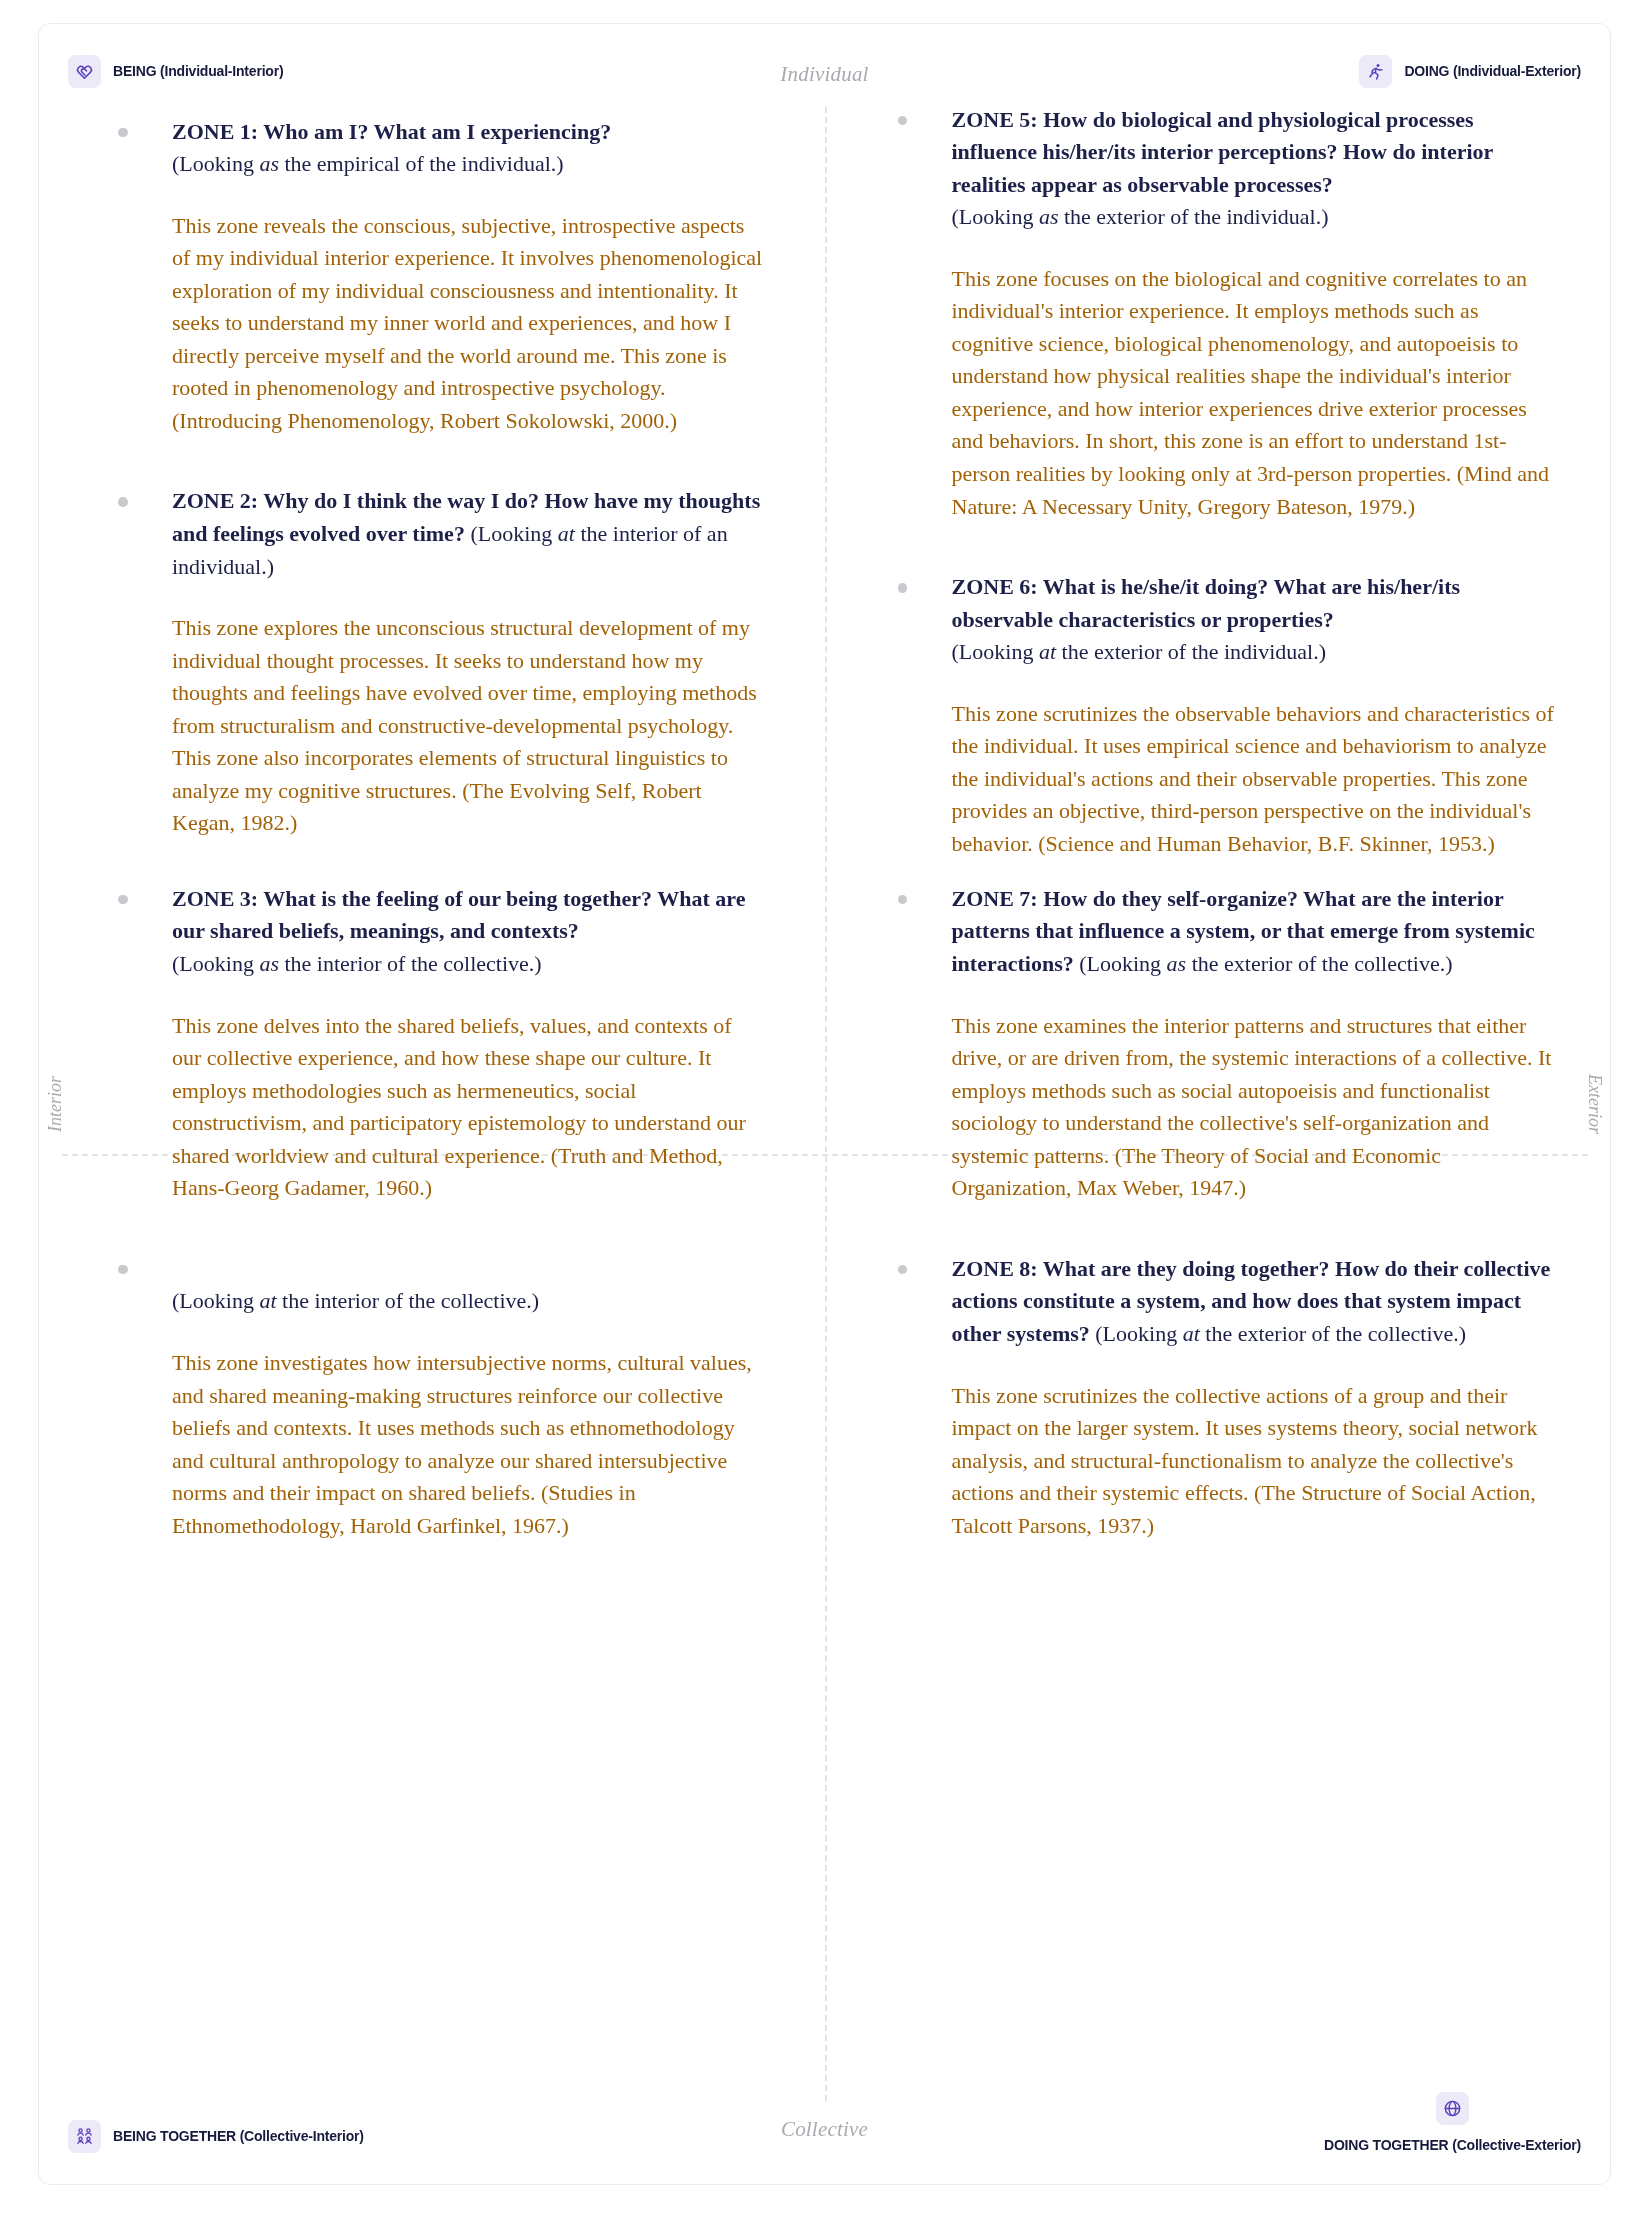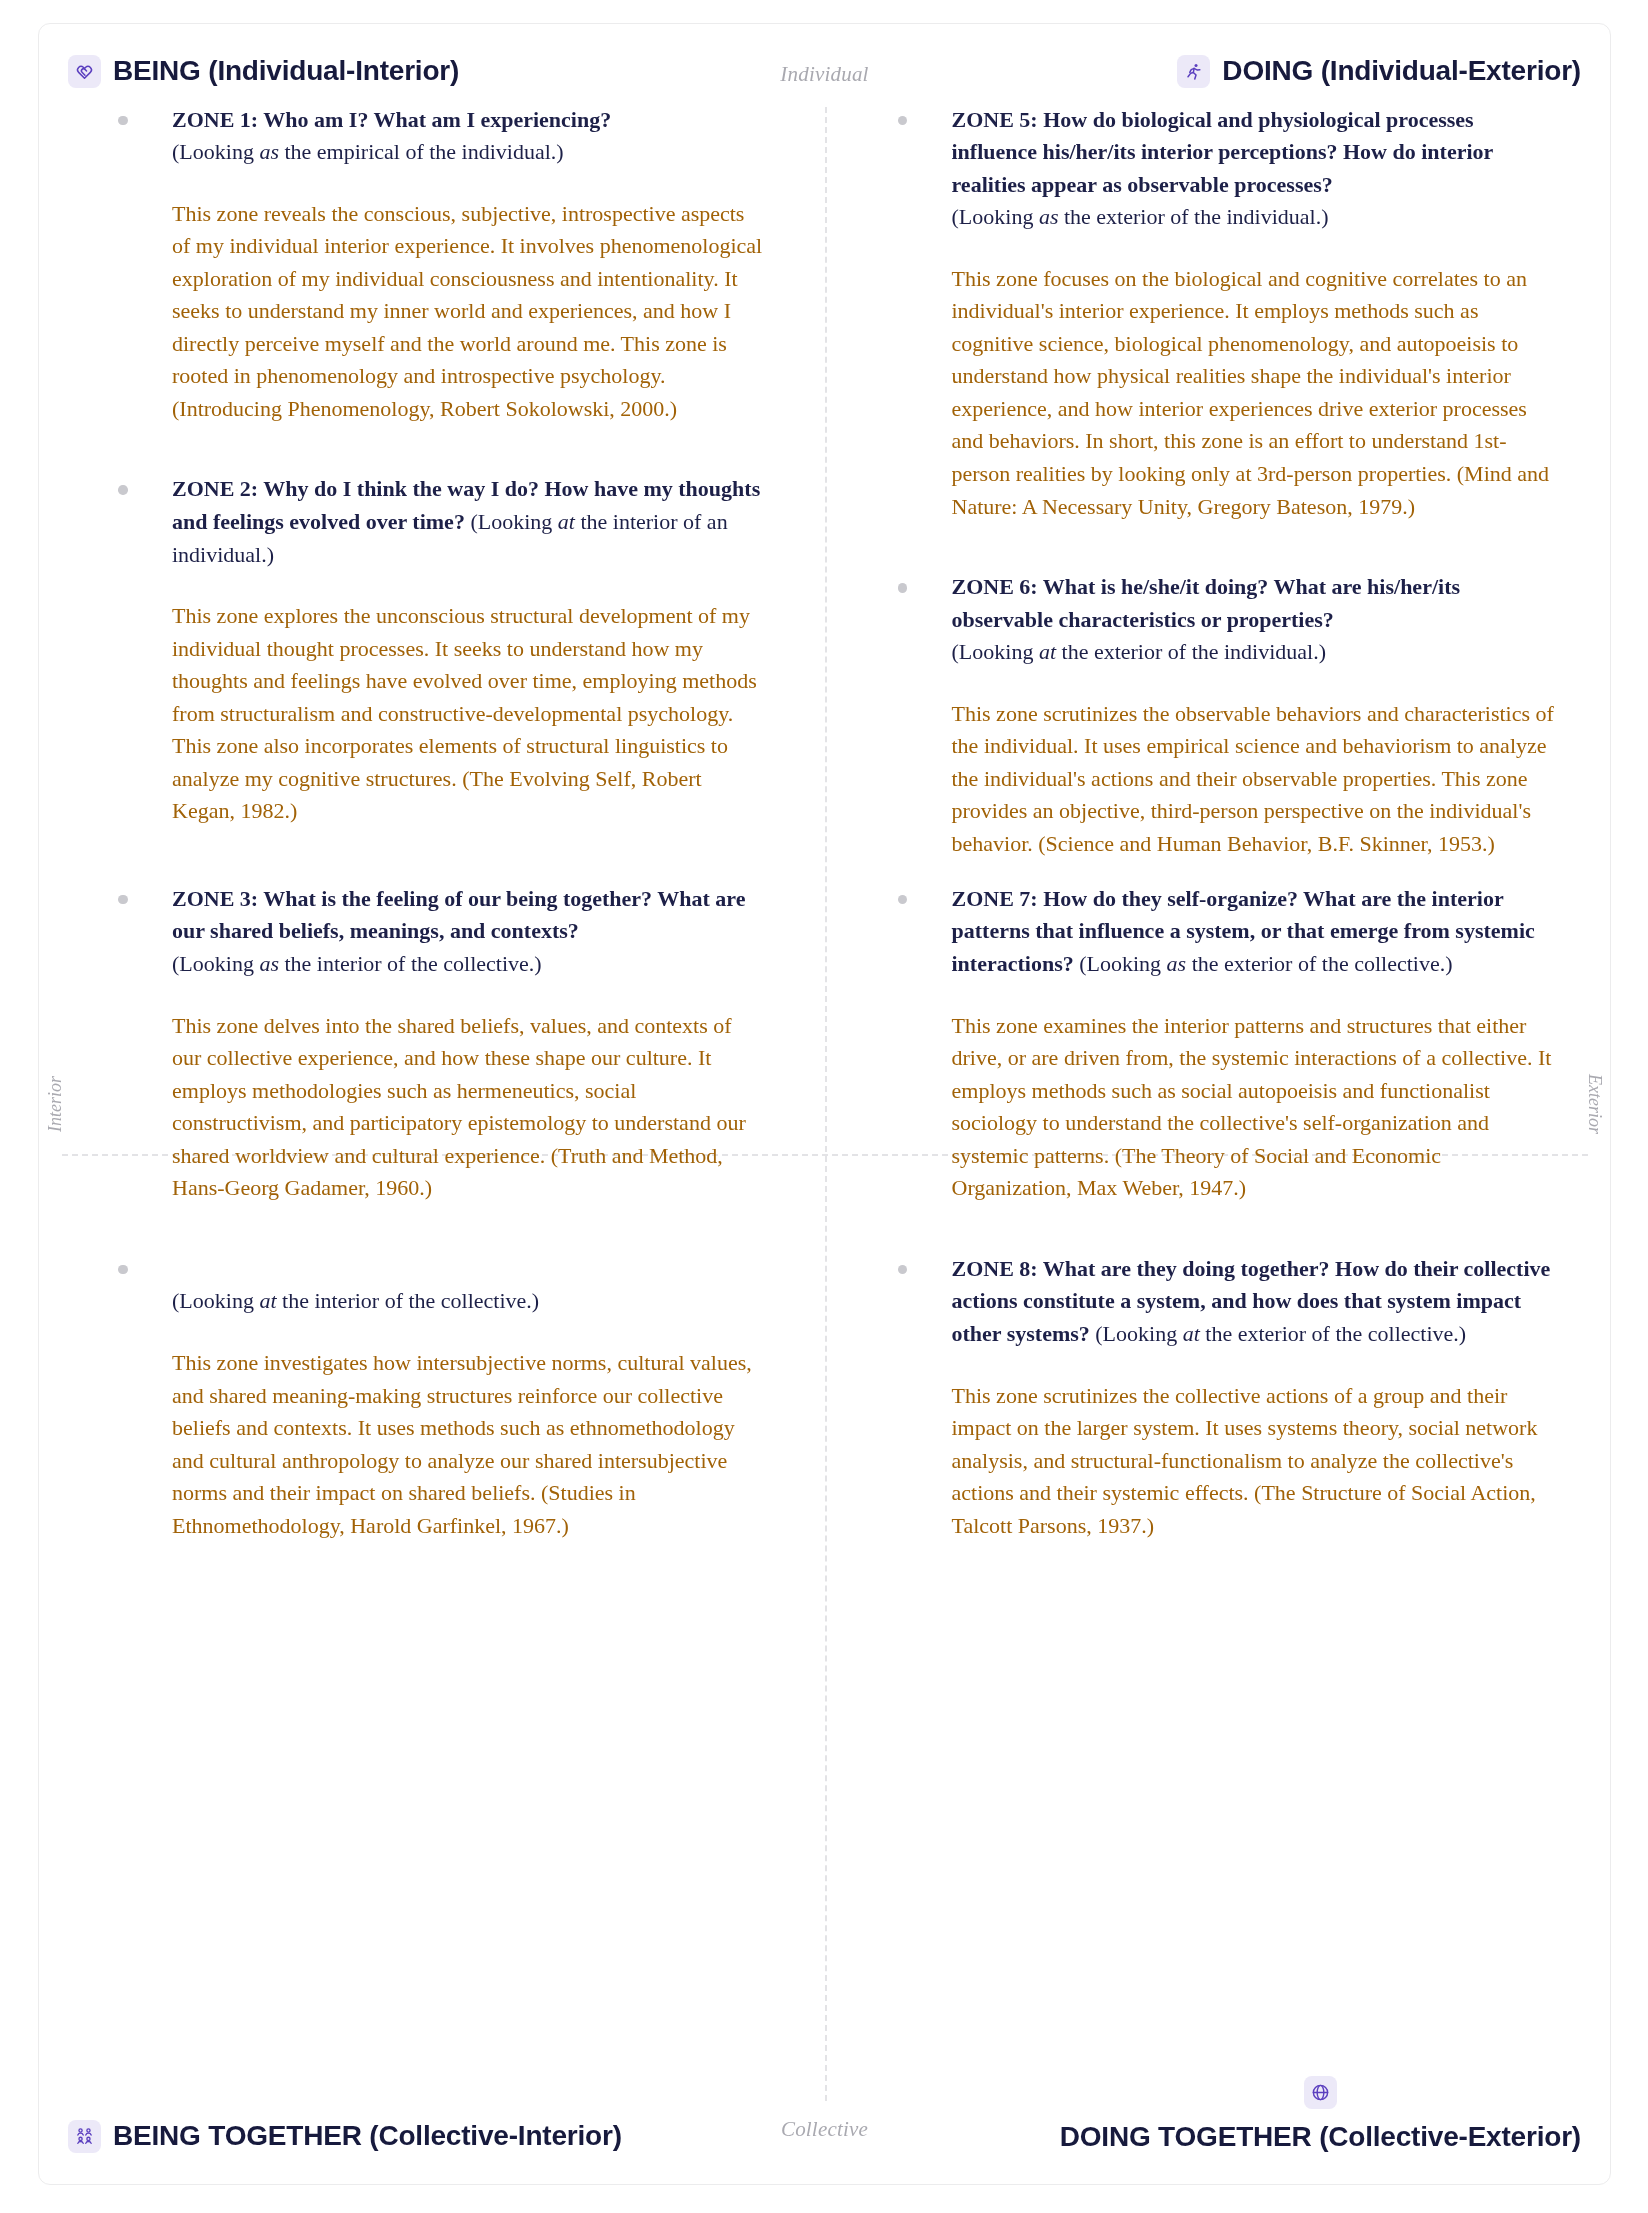--- a/index.html
+++ b/index.html
@@ -85,36 +85,36 @@
     width: 33px; height: 33px;
     background: #ece9f8;
     border-radius: 7.8px;
     display: flex; align-items: center; justify-content: center;
     flex: 0 0 auto;
   }
   .ch-icon svg { display: block; }
   .ch-label {
     font-family: "Liberation Sans", "DejaVu Sans", sans-serif;
     font-weight: bold;
-    font-size: 28px;
+    font-size: 14px;
     color: #171a3d;
     letter-spacing: -0.2px;
     white-space: nowrap;
   }
 
   
   .grid {
     position: relative;
     padding-top: 54px;
     display: grid;
     grid-template-columns: 1fr 1fr;
     column-gap: 52px;
   }
   .quad { padding: 0 21px; }
-  .quad-tl { padding-left: 45px; padding-right: 33px; }
+  .quad-tl { padding-left: 45px; padding-right: 33px; margin-top: 12px; }
   .quad-tr { padding-left: 42px; padding-right: 22.5px; }
   .quad-bl { padding-left: 45px; padding-right: 33px; padding-top: 22.5px; }
   .quad-br { padding-left: 42px; padding-right: 22.5px; padding-top: 22.5px; }
 
   
   .zone {
     position: relative;
     margin-bottom: 48px;
     padding-left: 59px;
   }

